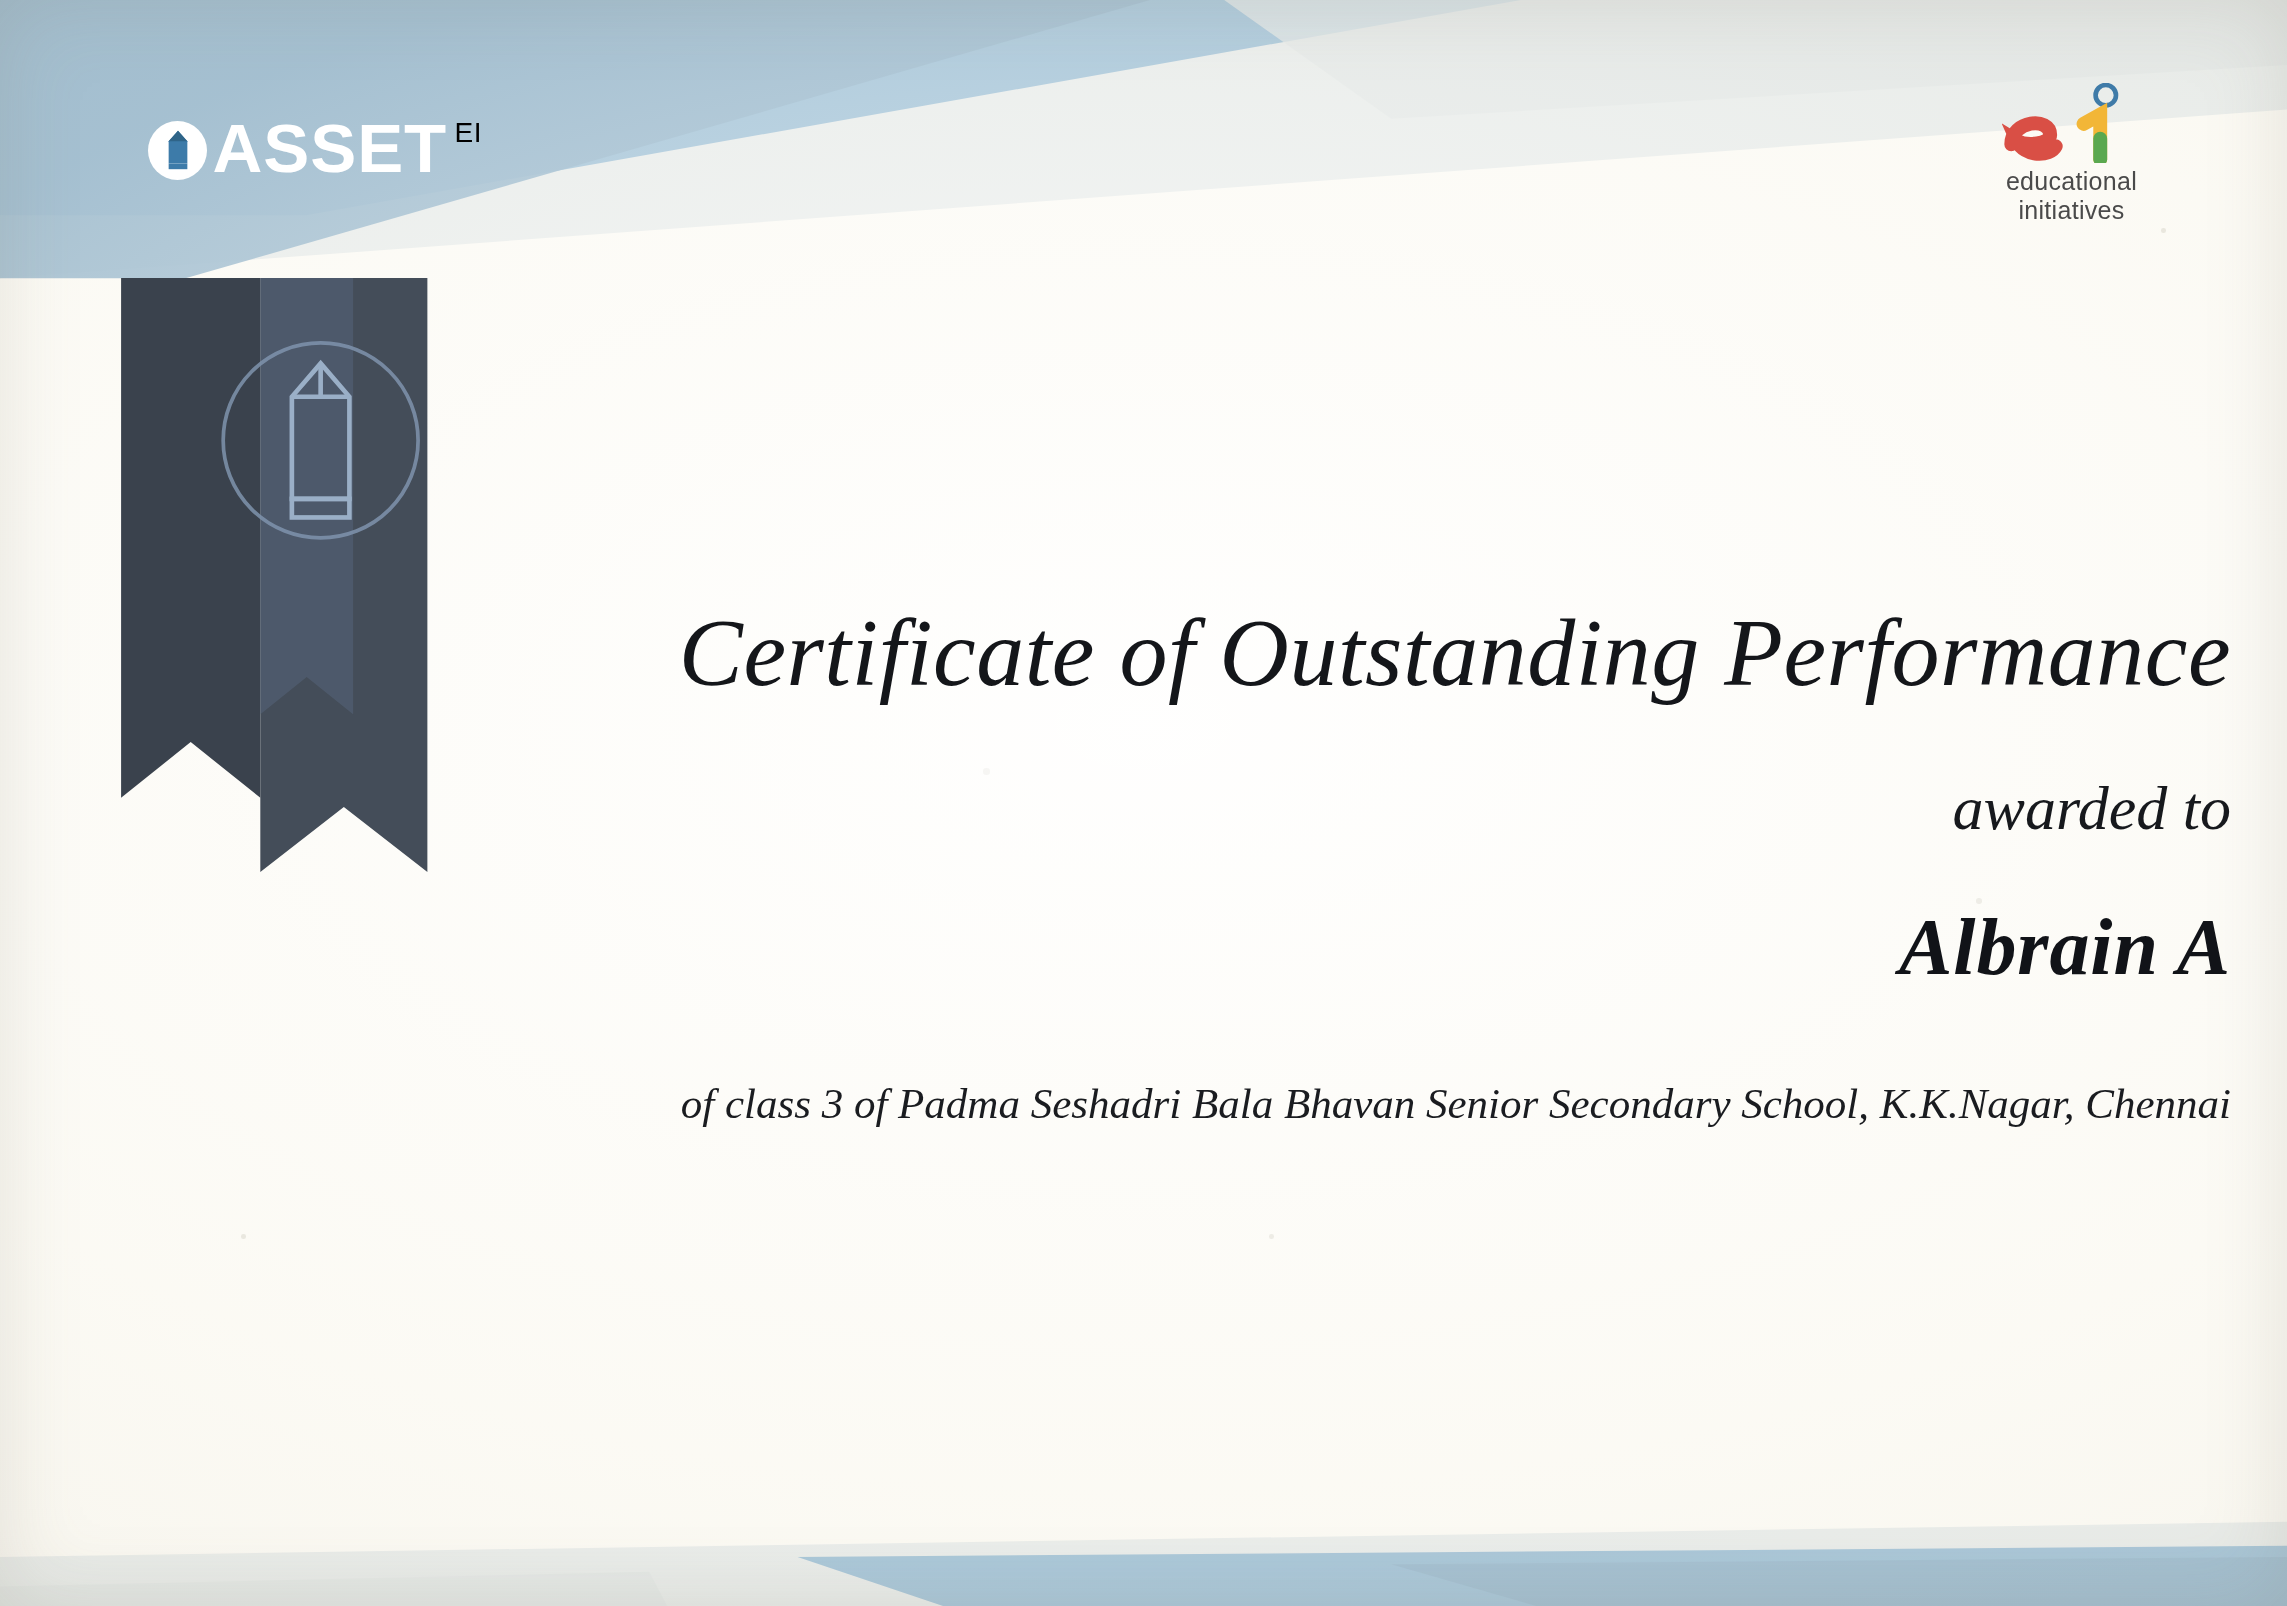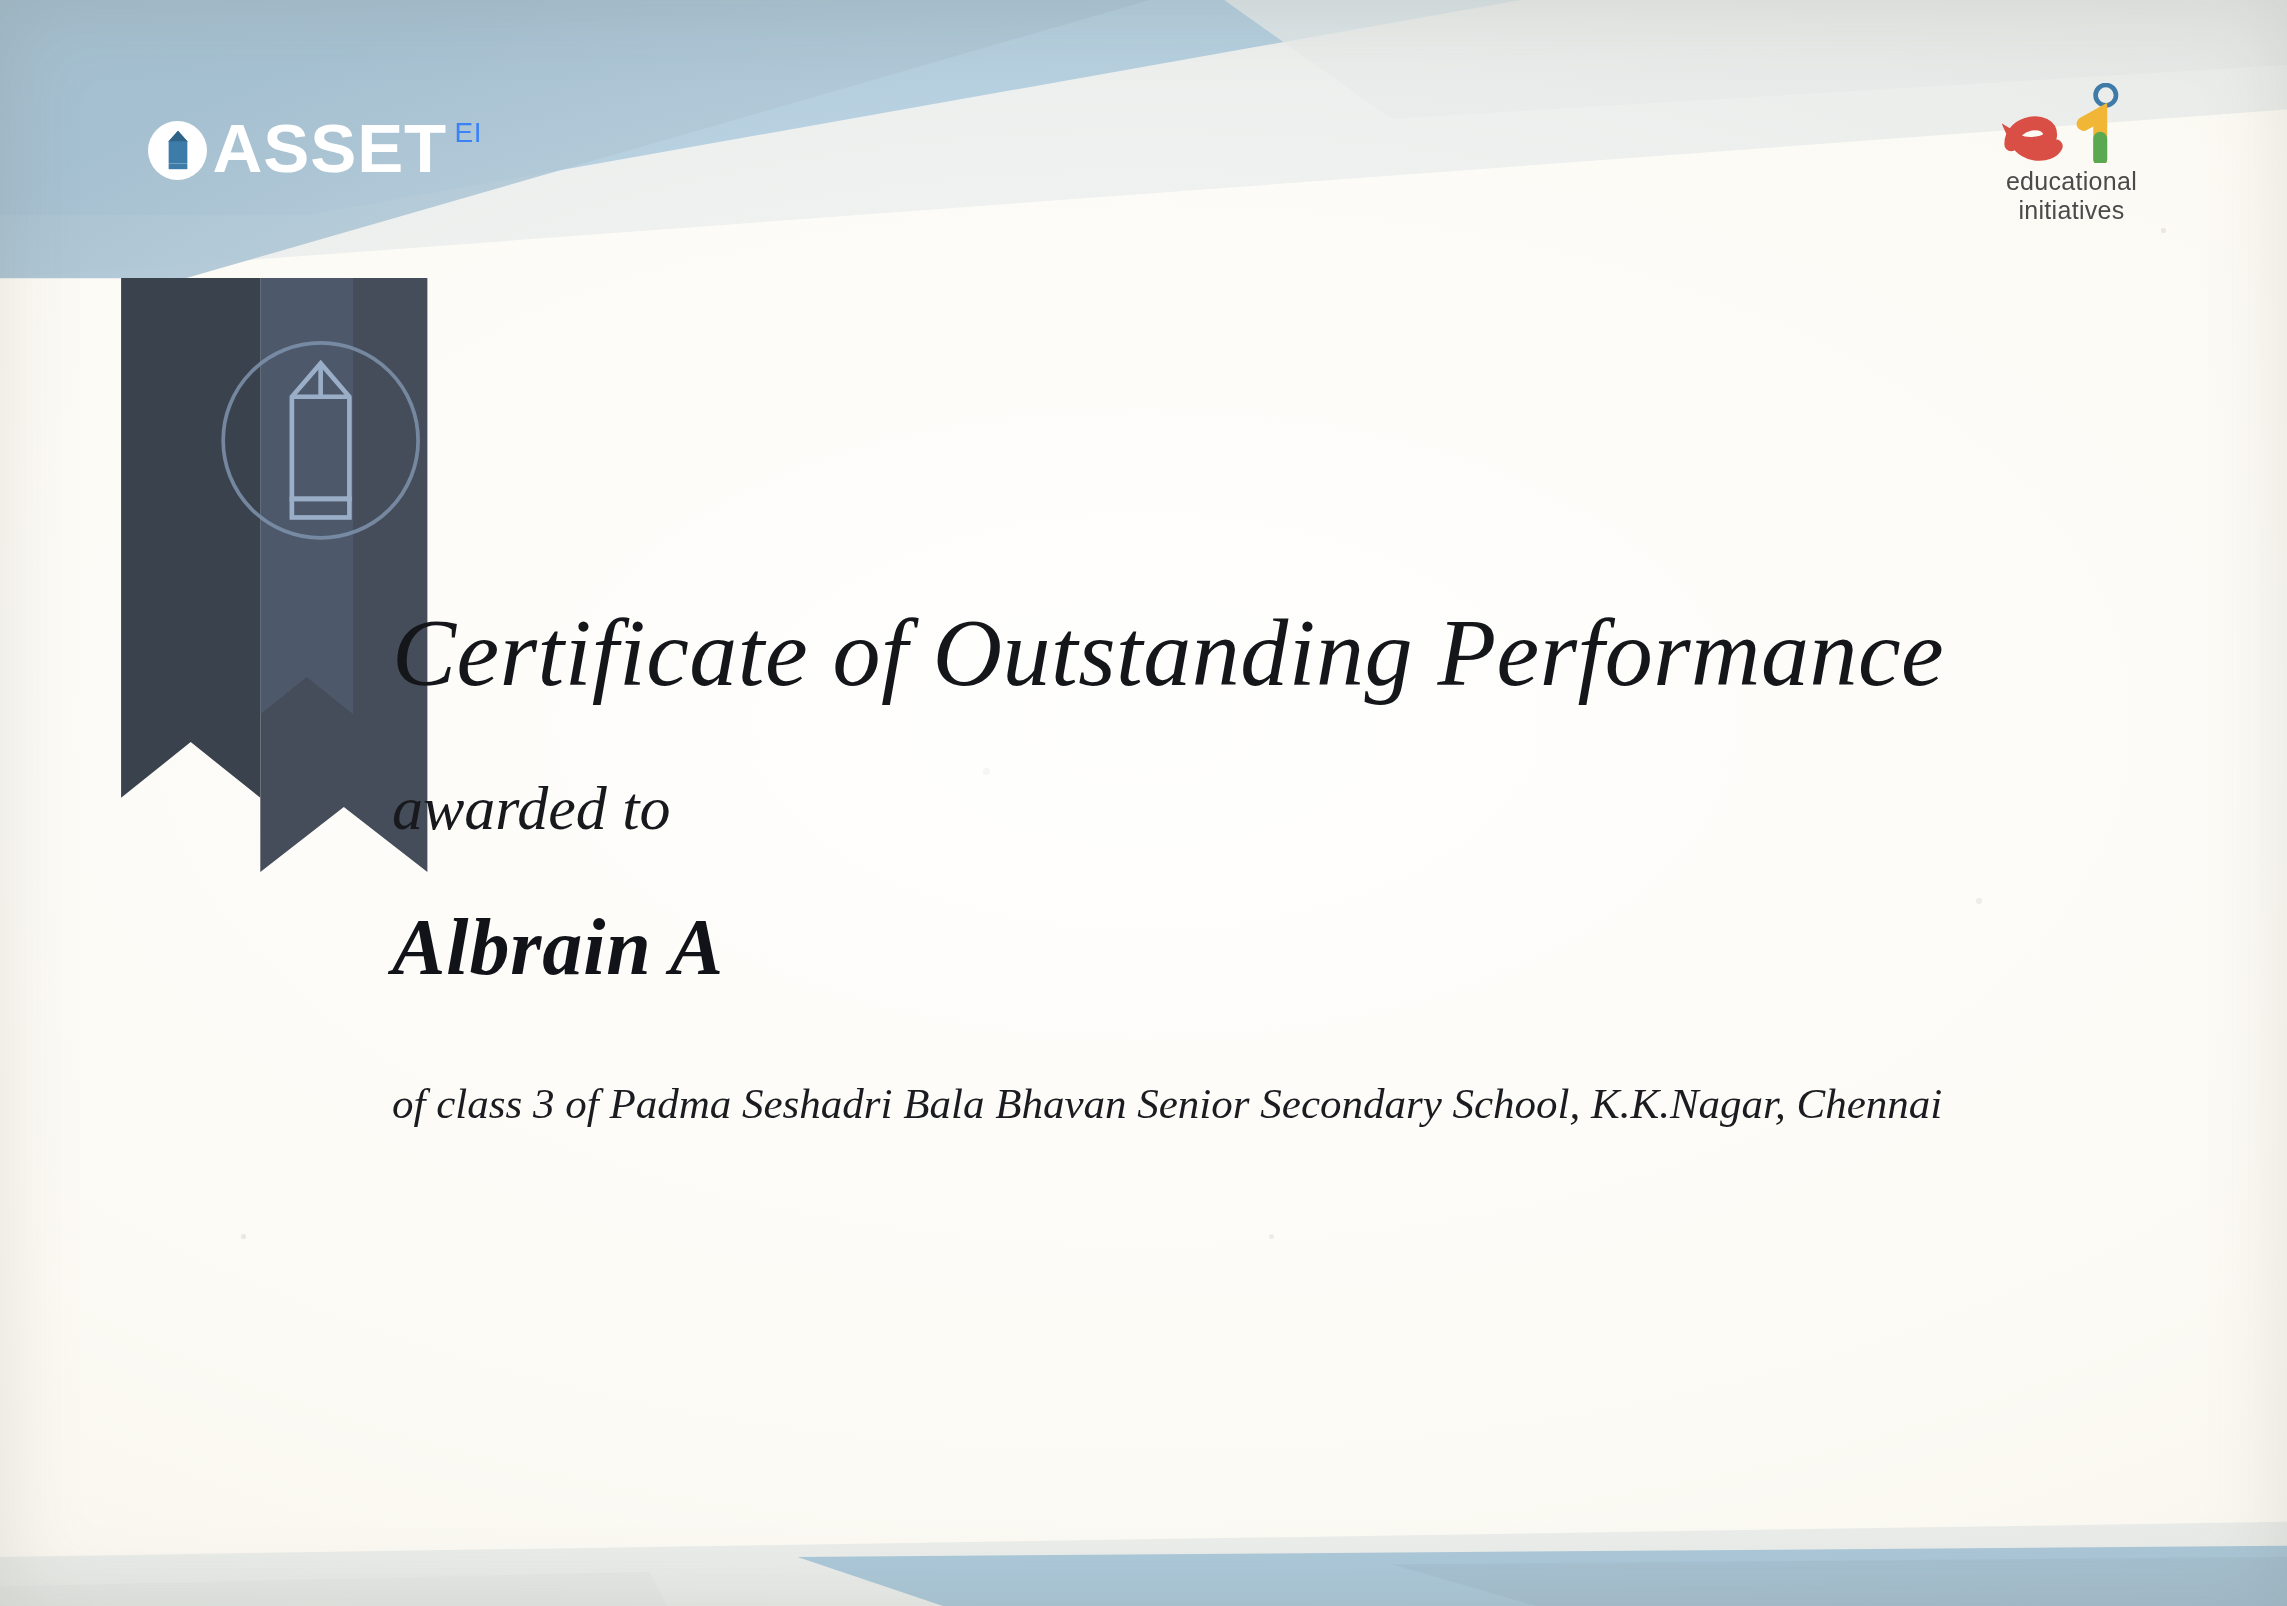--- a/index.html
+++ b/index.html
@@ -74,21 +74,21 @@
     font-family: "Liberation Sans", sans-serif;
     font-weight: bold;
     font-size: 69px;
     letter-spacing: 0.9px;
     color: #ffffff;
     line-height: 59px;
   }
   .asset-logo .ei-sup {
     font-family: "Liberation Sans", sans-serif;
     font-size: 28px;
-    color: #3b82f6;
+    color: #000000;
     margin-left: 7.4px;
     margin-top: -1.9px;
     letter-spacing: 0.5px;
   }
 
   
   .ei-logo {
     position: absolute;
     right: 109px;
     top: 85px;
@@ -115,24 +115,24 @@
   .ribbon {
     position: absolute;
     left: 121px;
     top: 278px;
     z-index: 4;
   }
 
   
   .body-text {
     position: absolute;
-    left: 392px;
+    left: 432px;
     top: 603px;
     width: 1799px;
-    text-align: left;
+    text-align: right;
     z-index: 5;
   }
   .title {
     font-family: "Liberation Serif", serif;
     font-style: italic;
     font-size: 96px;
     line-height: 1.05;
     color: #14161a;
     letter-spacing: 0.5px;
     white-space: nowrap;

